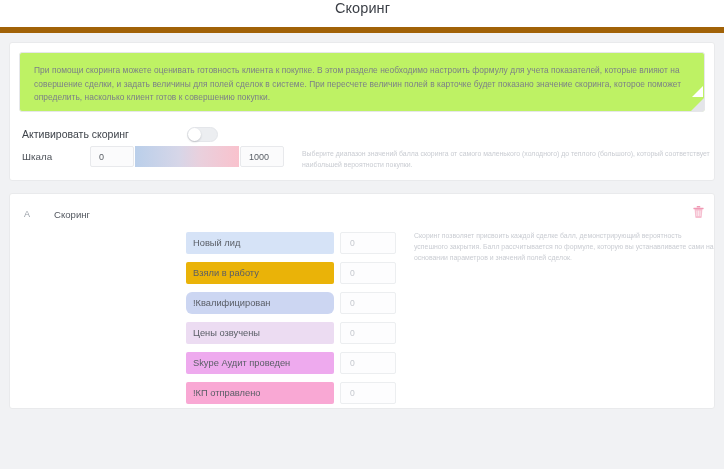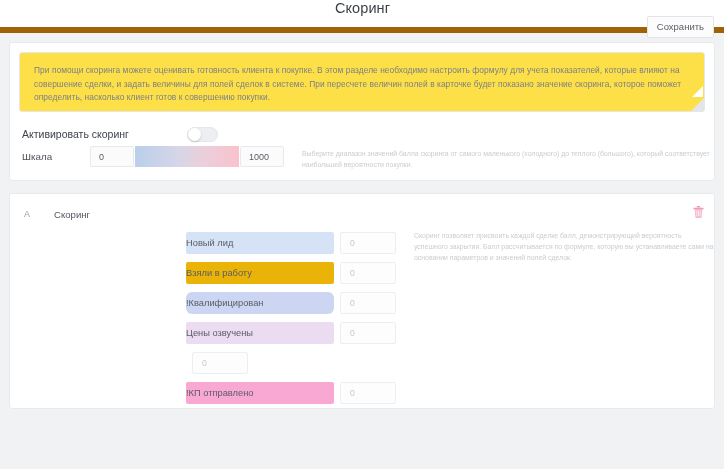--- a/index.html
+++ b/index.html
@@ -69,21 +69,21 @@
     position: relative;
     padding: 0;
     height: 139px;
     overflow: hidden;
   }
   .info-box {
     position: relative;
     margin: 9px 9px 0 9px;
     border: 1px solid #e6e7ea;
     border-radius: 3px;
-    background: #fde047;
+    background: #bef264;
     padding: 11px 14px 12px 14px;
     height: 60px;
   }
   .info-text {
     font-size: 8.4px;
     line-height: 1.62;
     color: #7b7f87;
     margin: 0;
     letter-spacing: .05px;
   }
@@ -229,21 +229,21 @@
     display: flex;
     align-items: center;
     height: 30px;
   }
   .stage-pill {
     width: 148px;
     height: 22px;
     border-radius: 2px;
     display: flex;
     align-items: center;
-    padding-left: 0;
+    padding-left: 7px;
     font-size: 9.3px;
     color: #595d65;
     white-space: nowrap;
     overflow: hidden;
   }
   .stage-score {
     width: 56px;
     height: 22px;
     margin-left: 6px;
     border: 1px solid #eceef0;
@@ -272,23 +272,20 @@
     background: #f1f2f4;
   }
 </style>
 </head>
 <body>
 
 <div id="app">
 
   <div class="header">
     <div class="page-title">Скоринг</div>
-    <div class="header-actions">
-      <button class="save-button">Сохранить</button>
-    </div>
   </div>
 
   <div class="scroll-strip"></div>
 
   <div class="content">
 
     <div class="card settings-card">
 
       <div class="info-box">
         <p class="info-text">При помощи скоринга можете оценивать готовность клиента к покупке. В этом разделе необходимо настроить формулу для учета показателей, которые влияют на совершение сделки, и задать величины для полей сделок в системе. При пересчете величин полей в карточке будет показано значение скоринга, которое поможет определить, насколько клиент готов к совершению покупки.</p>
@@ -352,20 +349,21 @@
             <div class="stage-pill" style="background: rgb(204, 214, 242); border-radius: 6px;">!Квалифицирован</div>
             <input class="stage-score" value="0" style="">
           </div>
 
           <div class="stage-row">
             <div class="stage-pill" style="background: rgb(236, 220, 242);">Цены озвучены</div>
             <input class="stage-score" value="0" style="">
           </div>
 
           <div class="stage-row">
+            <div class="stage-pill" style="background: rgb(238, 170, 238);">Skype Аудит проведен</div>
             <input class="stage-score" value="0" style="">
           </div>
 
           <div class="stage-row">
             <div class="stage-pill" style="background: #f9a8d4;">!КП отправлено</div>
             <input class="stage-score" value="0" style="">
           </div>
 
         </div>
 

